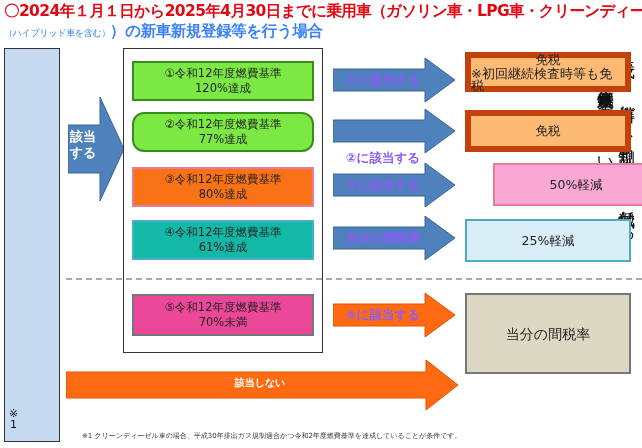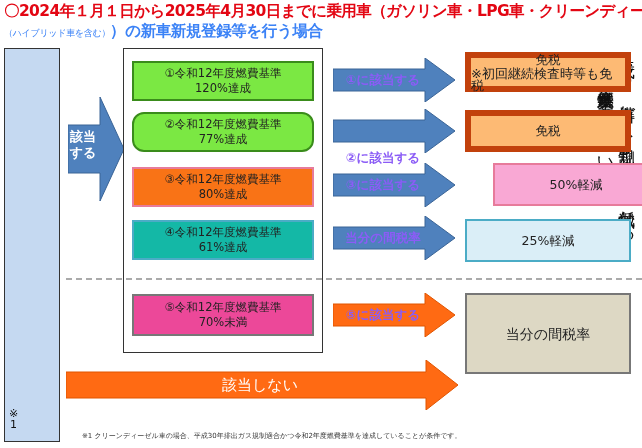--- a/index.html
+++ b/index.html
@@ -77,21 +77,21 @@
   }
   .result.green { background:#fdba74; border:6px solid #c2410c; }
   .result.pink  { background:#f9a8d4; border:2px solid #e77b9b;margin-left:28px; }
   .result.lblue { background:#daeef7; border:2px solid #4bacc6; }
   .result.tan   { background:#ddd8c4; border:2px solid #777; }
   .res-main { font-size:12.5px; line-height:16px; }
   .res-sub { font-size:13px; line-height:12px; }
 
   
   .big-arrow { left:66px; top:360px; width:392px; height:50px; }
-  .big-arrow-label { left:200px; top:376px; width:120px; text-align:center; color:#fff; font-size:15px; font-weight:normal; }
+  .big-arrow-label { left:200px; top:376px; width:120px; text-align:center; color:#fff; font-size:10px; font-weight:bold; }
 
   .footnote {
     left:82px; top:431px; font-size:7px; color:#333; white-space:nowrap;
   }
 </style>
 </head>
 <body>
 
 <div class="abs title1">〇2024年１月１日から2025年4月30日までに乗用車（ガソリン車・LPG車・クリーンディーゼル車</div>
 <div class="abs title2">

